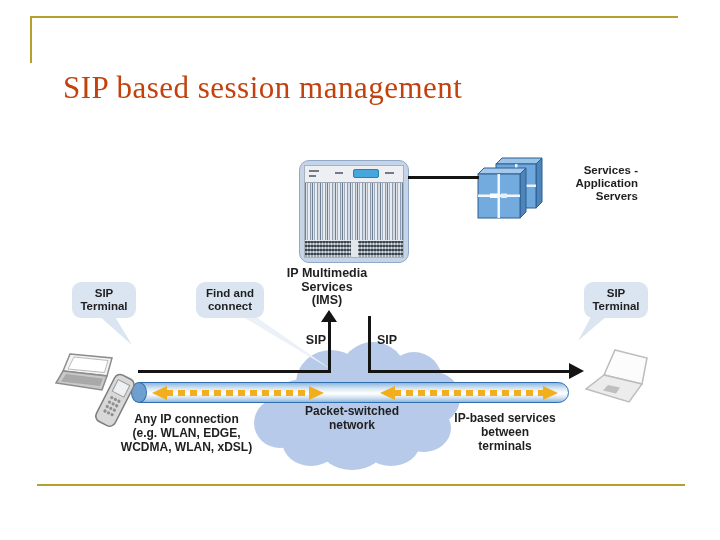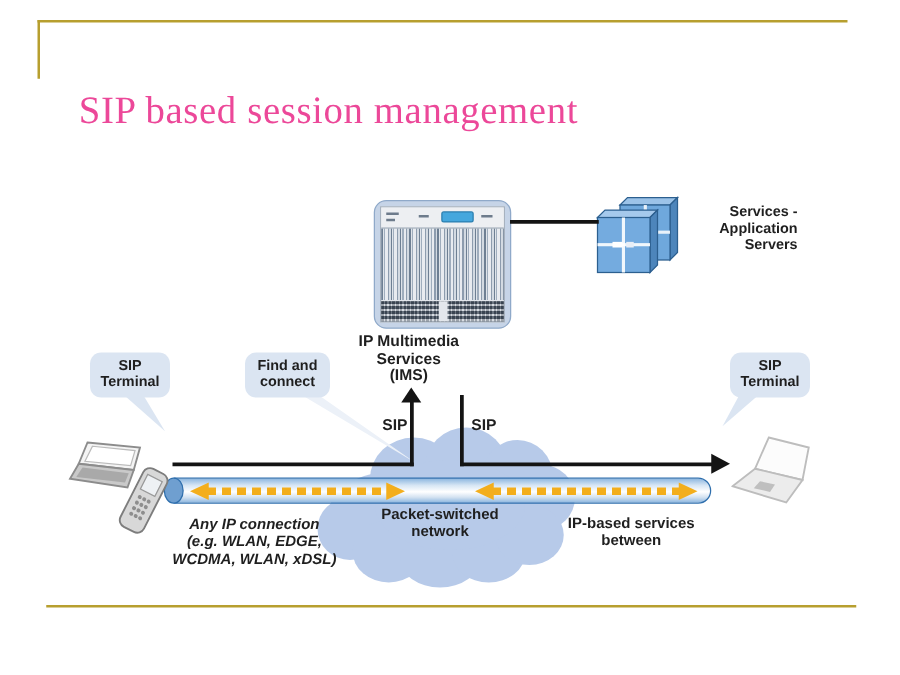--- a/index.html
+++ b/index.html
@@ -8,21 +8,21 @@
   .abs{position:absolute;}
 
   
   .gold{background:#b79f2f;}
   .gold-top{left:30px;top:16px;width:648px;height:2px;}
   .gold-left{left:30px;top:16px;width:2px;height:47px;}
   .gold-bottom{left:37px;top:484px;width:648px;height:2px;}
 
   
   .title{left:63px;top:70px;width:560px;font-family:"Liberation Serif",serif;
-         font-size:31px;color:#ec4899;letter-spacing:.5px;}
+         font-size:31px;color:#c2410c;letter-spacing:.5px;}
 
   
   .callout{background:#dbe5f2;border-radius:9px;color:#1f1f1f;font-size:11.5px;font-weight:700;
            text-align:center;line-height:13px;padding-top:5px;box-sizing:border-box;z-index:6;}
   .co-left{left:72px;top:282px;width:64px;height:36px;}
   .co-find{left:196px;top:282px;width:68px;height:36px;}
   .co-right{left:584px;top:282px;width:64px;height:36px;}
   .tail{z-index:2;}
 
   
@@ -75,21 +75,21 @@
   .ya1{left:152px;top:386px;width:172px;}
   .ya2{left:380px;top:386px;width:178px;}
 
   
   .lbl{color:#1f1f1f;font-weight:700;text-align:center;z-index:6;}
   .ims-label{left:277px;top:267px;width:100px;font-size:12.5px;line-height:13.5px;}
   .servers-label{left:548px;top:164px;width:90px;font-size:11.5px;line-height:13px;text-align:right;}
   .sip-left{left:286px;top:333px;width:40px;font-size:12.5px;text-align:right;}
   .sip-right{left:377px;top:333px;width:40px;font-size:12.5px;text-align:left;}
   .net-label{left:292px;top:404px;width:120px;font-size:12px;line-height:14px;}
-  .left-caption{left:111px;top:412px;width:185px;font-size:12px;line-height:14px;font-style:italic;}
+  .left-caption{left:94px;top:412px;width:185px;font-size:12px;line-height:14px;}
   .right-caption{left:425px;top:411px;width:160px;font-size:12px;line-height:14px;}
 
   svg{display:block;}
 </style>
 </head>
 <body>
 
 <div class="slide">
 
   <div class="abs gold gold-top"></div>
@@ -241,15 +241,16 @@
   </svg>
 
   <div class="abs lbl left-caption">
     <div>Any IP connection</div>
     <div>(e.g. WLAN, EDGE,</div>
     <div>WCDMA, WLAN, xDSL)</div>
   </div>
   <div class="abs lbl right-caption">
     <div>IP-based services</div>
     <div>between</div>
+    <div>terminals</div>
   </div>
 
 </div>
 
 </body></html>

